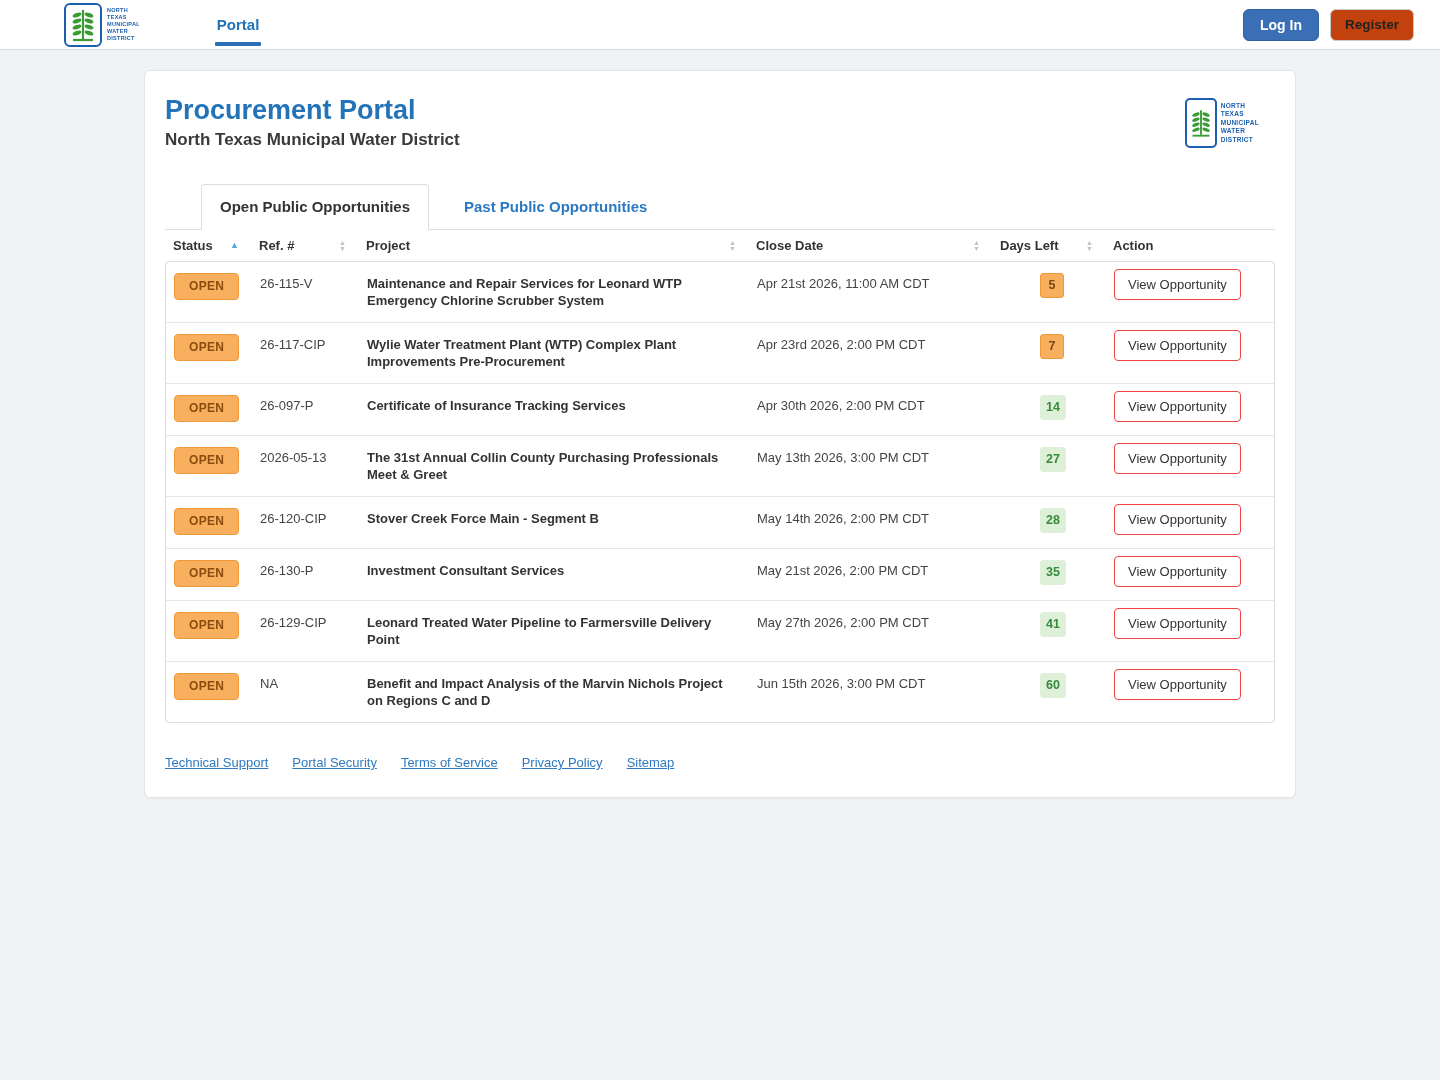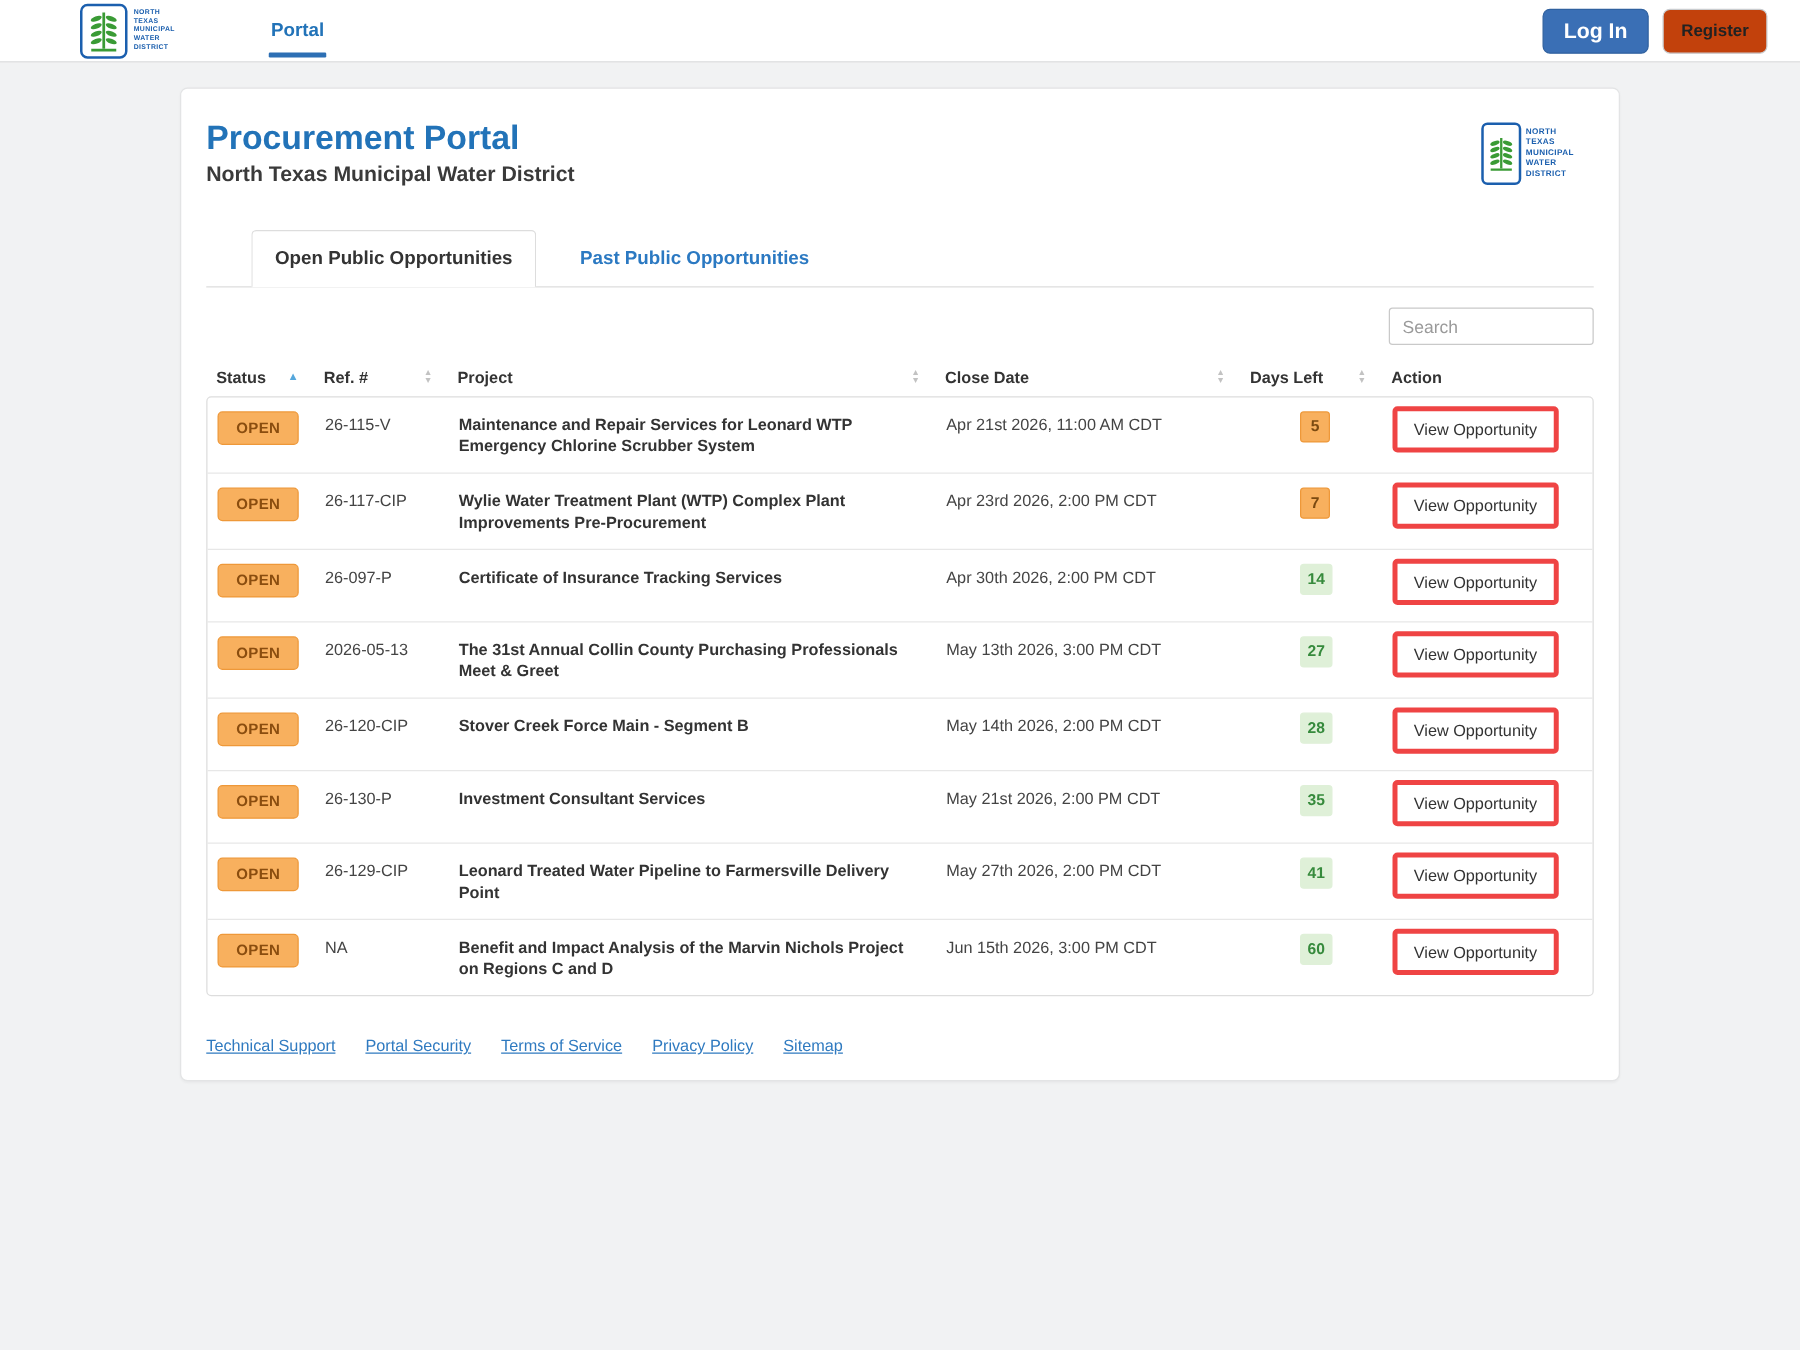--- a/index.html
+++ b/index.html
@@ -24,21 +24,21 @@
   .nav-portal {
     margin-left:75px; height:100%; display:flex; align-items:center; position:relative;
     color:#2273b8; font-weight:bold; font-size:15px; cursor:pointer; padding:0 2px;
   }
   .nav-portal .active-bar {
     position:absolute; left:0; right:0; bottom:3px; height:4px; background:#2d6fb4; border-radius:1px;
   }
   .nav-actions { margin-left:auto; margin-right:26px; display:flex; gap:11px; }
   .btn-login {
     background:#3a6fb5; border:1px solid #30619f; color:#fff; font-weight:bold;
-    font-size:17px; padding:7px 16px; border-radius:6px; cursor:pointer;
+    font-size:14px; padding:7px 16px; border-radius:6px; cursor:pointer;
     font-family:inherit;
   }
   .btn-register {
     background:#c2410c; border:1px solid #c9cccf; color:#222; font-weight:bold;
     font-size:13.5px; padding:7px 14px; border-radius:6px; cursor:pointer;
     font-family:inherit;
   }
   
   .card {
     width:1152px; margin:20px auto 0 144px; background:#fff;
@@ -93,21 +93,21 @@
     font-size:12px; font-weight:bold; padding:4px 14px; border-radius:4px; letter-spacing:.3px;
     margin-top:-2px;
   }
   .badge-days {
     display:inline-block; min-width:24px; text-align:center; font-size:12.5px; font-weight:bold;
     padding:3px 5px; border-radius:3px; margin-top:-2px;
   }
   .badge-days.orange { background:#f8b05e; border:1px solid #ee9839; color:#7b4a11; }
   .badge-days.green  { background:#dff0d8; border:1px solid #dff0d8; color:#368a3c; }
   .btn-view {
-    background:#fff; border:4px solid #ef4444; border-radius:4px; color:#333;
+    background:#fff; border:1px solid #ef4444; border-radius:4px; color:#333;
     font-size:13px; padding:7px 13px; cursor:pointer; font-family:inherit; margin-top:-6px;
   }
   
   .card-footer { display:flex; gap:24px; margin-top:32px; padding-left:0; }
   .footer-link { color:#2f7ac0; font-size:13px; text-decoration:underline; cursor:pointer; }
 </style>
 </head>
 <body>
 
 <div class="navbar">
@@ -174,23 +174,20 @@
         <span>DISTRICT</span>
       </div>
     </div>
   </div>
 
   <div class="tabbar">
     <div class="tab active">Open Public Opportunities</div>
     <div class="tab inactive">Past Public Opportunities</div>
   </div>
 
-  <div class="search-row">
-    <input class="search-input" type="text" placeholder="Search" style="">
-  </div>
 
   <div class="grid-row thead">
     <div class="th">
       <span>Status</span>
       <span class="sort-asc">▲</span>
     </div>
     <div class="th">
       <span>Ref. #</span>
       <span class="sort-both">
           <span>▲</span>

